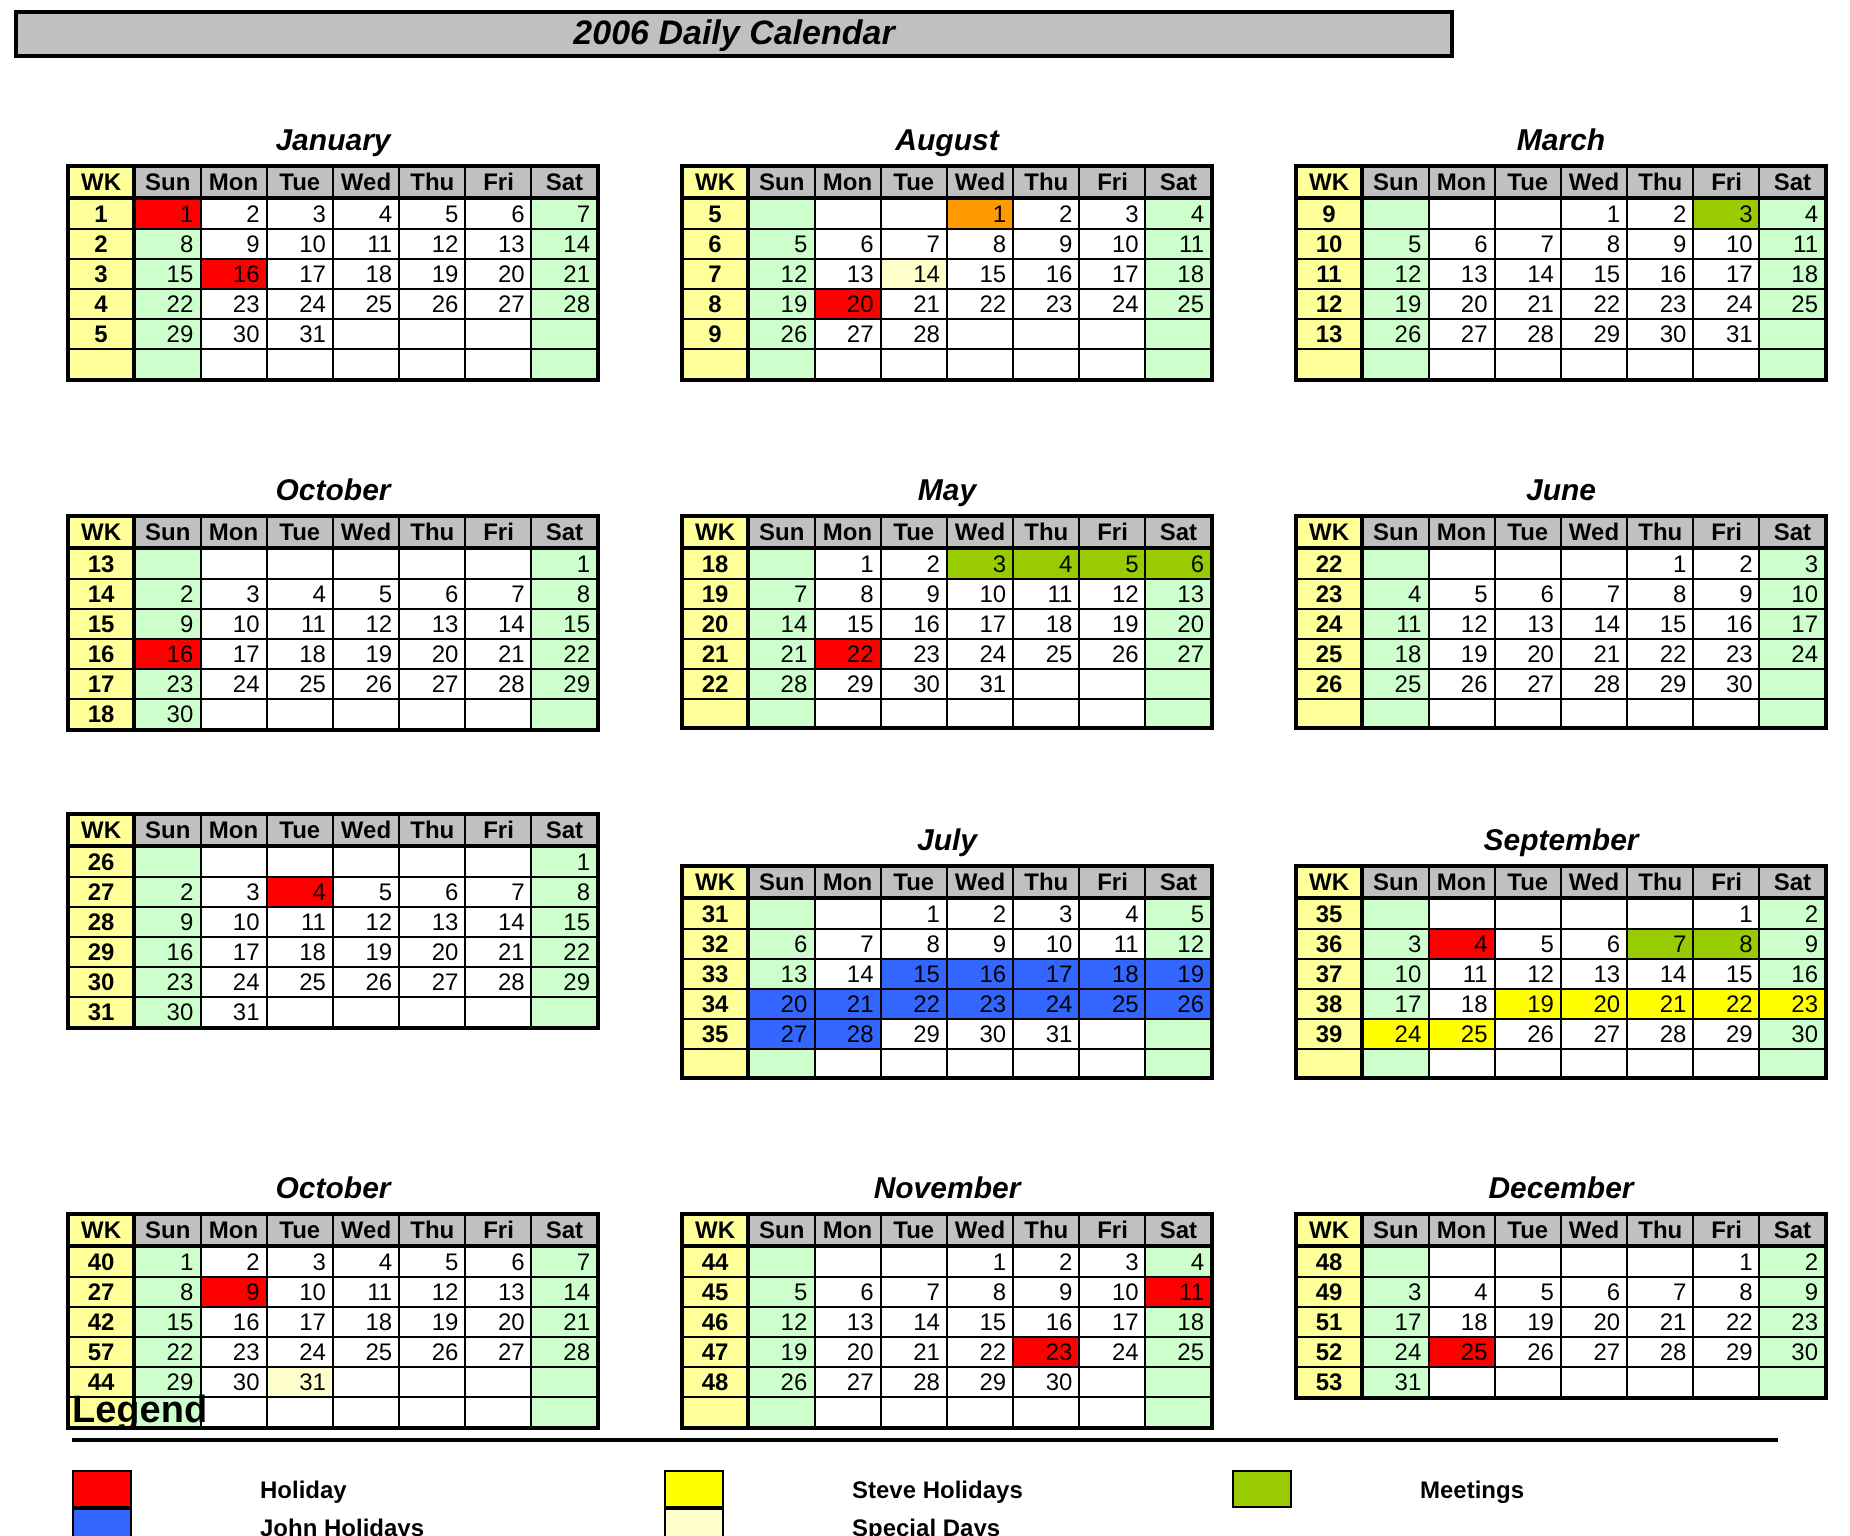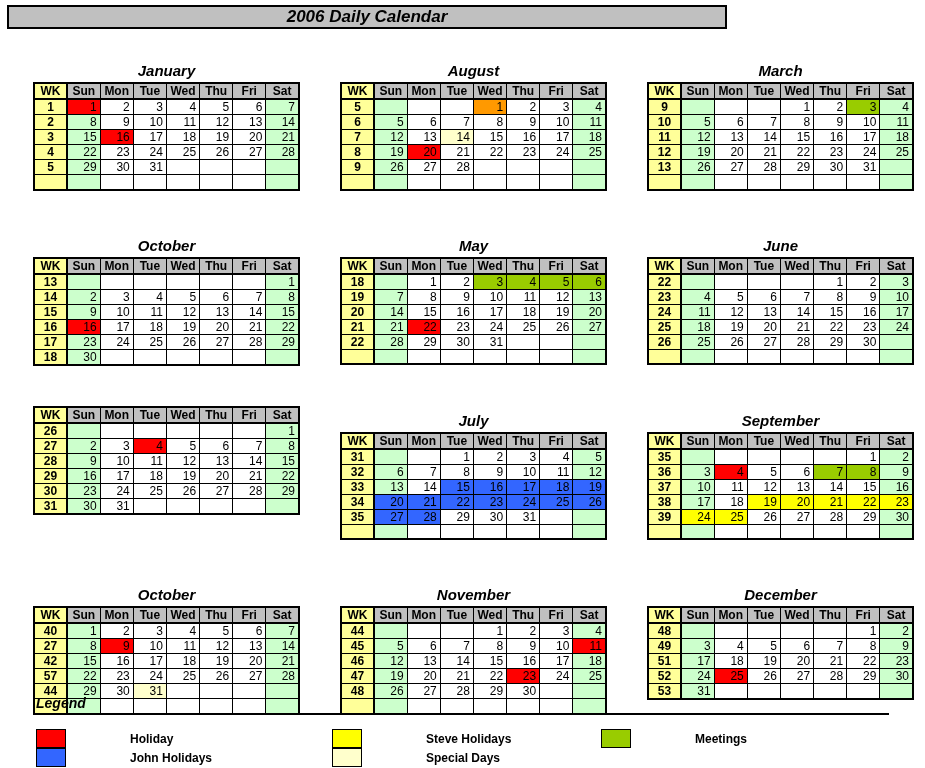--- a/index.html
+++ b/index.html
@@ -79,29 +79,29 @@
   .cal td.c-john    { background: var(--john); }
   .cal td.c-special { background: var(--special); }
   .cal td.c-steve   { background: var(--steve); }
   .cal td.c-meeting { background: var(--meeting); }
   .cal td.c-orange  { background: var(--orange); }
   .legend {
     position: absolute; left: 36px; top: 695px;
     width: 853px;
   }
   .legend-title {
-    font-weight: bold; font-style: italic;
-    font-size: 14px;
+    font-weight: bold; 
+    font-size: 19px;
   }
   .legend-rule { height: 2px; background: #000; margin-top: 2px; }
   .legend-groups { position: relative; margin-top: 14px; height: 40px; }
   .legend-group { position: absolute; top: 0; text-align: right; }
   .legend-group:nth-child(1) { left: 0; }
   .legend-group:nth-child(2) { left: 296px; }
-  .legend-group:nth-child(3) { left: 565px; }
+  .legend-group:nth-child(3) { left: 580px; }
   .legend-row { display: flex; align-items: center; height: 19px; }
   .legend-swatch {
     width: 30px; height: 19px;
     border: 1px solid #000;
     flex: none;
   }
   .legend-label {
     margin-left: 64px;
     font-weight: bold;
     font-size: 12px;

